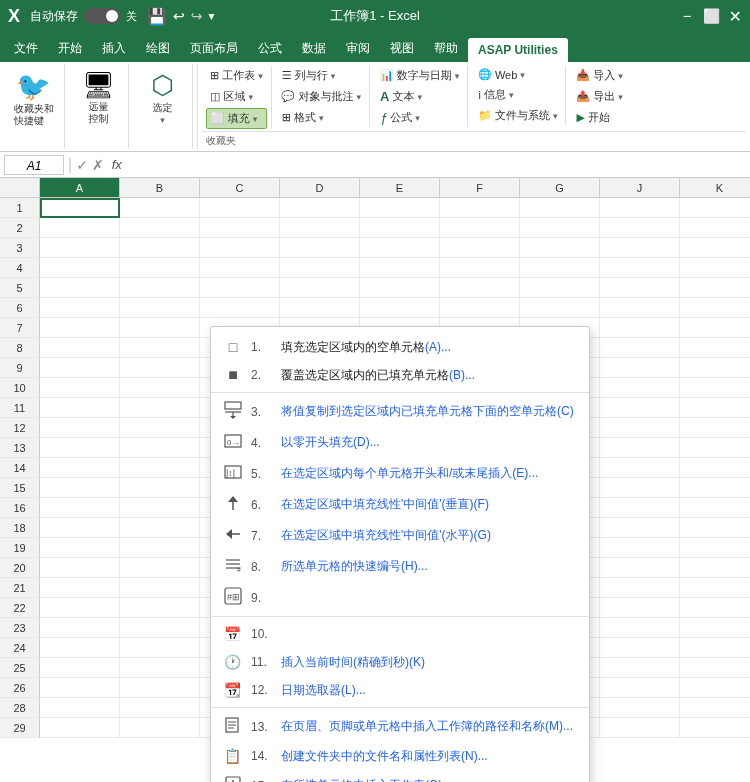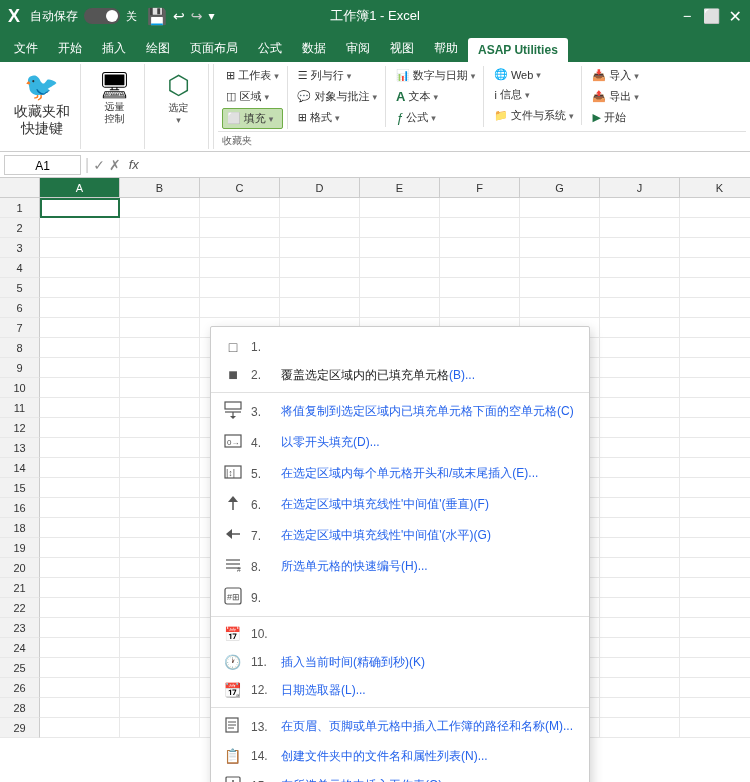--- a/index.html
+++ b/index.html
@@ -83,24 +83,25 @@
       display: flex;
       align-items: center;
       border-bottom: 1px solid #ccc;
       padding: 0 4px;
       gap: 4px;
     }
     .cell-ref {
       border: 1px solid #ccc;
       padding: 1px 6px;
       font-size: 12px;
-      width: 77px;
+      width: 60px;
       text-align: center;
       height: 20px;
       line-height: 18px;
+      font-style: italic;
     }
     .formula-input { flex: 1; border: none; outline: none; font-size: 12px; }
     .col-headers {
       display: flex;
       background: #f2f2f2;
       border-bottom: 1px solid #ccc;
       height: 20px;
     }
     .row-header-spacer { width: 40px; min-width: 40px; border-right: 1px solid #ccc; }
     .col-header {
@@ -200,21 +201,21 @@
   <div class="ribbon-tab">视图</div>
   <div class="ribbon-tab">帮助</div>
   <div class="ribbon-tab active" style="color:#217346;background:#fff;font-weight:bold;">ASAP Utilities</div>
 </div>
 
 <div class="ribbon">
 
   <div class="ribbon-group">
     <div class="ribbon-btn-big">
       <span style="font-size:28px;">🐦</span>
-      <span style="font-size:14px;color:#333;text-align:center;line-height:1.2;">收藏夹和<br>快捷键</span>
+      <span style="font-size:10px;color:#333;line-height:1.2;">收藏夹和<br>快捷键</span>
     </div>
   </div>
   <div class="ribbon-group">
     <div class="ribbon-btn-big">
       <span style="font-size:26px;">🖥</span>
       <span style="font-size:10px;color:#333;text-align:center;line-height:1.2;">远量<br>控制</span>
     </div>
   </div>
   <div class="ribbon-group">
     <div class="ribbon-btn-big">
@@ -669,20 +670,21 @@
         <div class="cell"></div>
         <div class="cell"></div>
       </div>
     </div>
 
   <div class="dropdown-overlay">
 
     <div class="menu-item">
       <span class="mi-icon">□</span>
       <span class="mi-num">1.</span>
+      <span class="mi-text">填充选定区域内的空单元格<span>(A)...</span></span>
     </div>
 
     <div class="menu-item">
       <span class="mi-icon" style="font-size:16px;">■</span>
       <span class="mi-num">2.</span>
       <span class="mi-text">覆盖选定区域内的已填充单元格<span>(B)...</span></span>
     </div>
     <div class="menu-divider"></div>
 
     <div class="menu-item">

